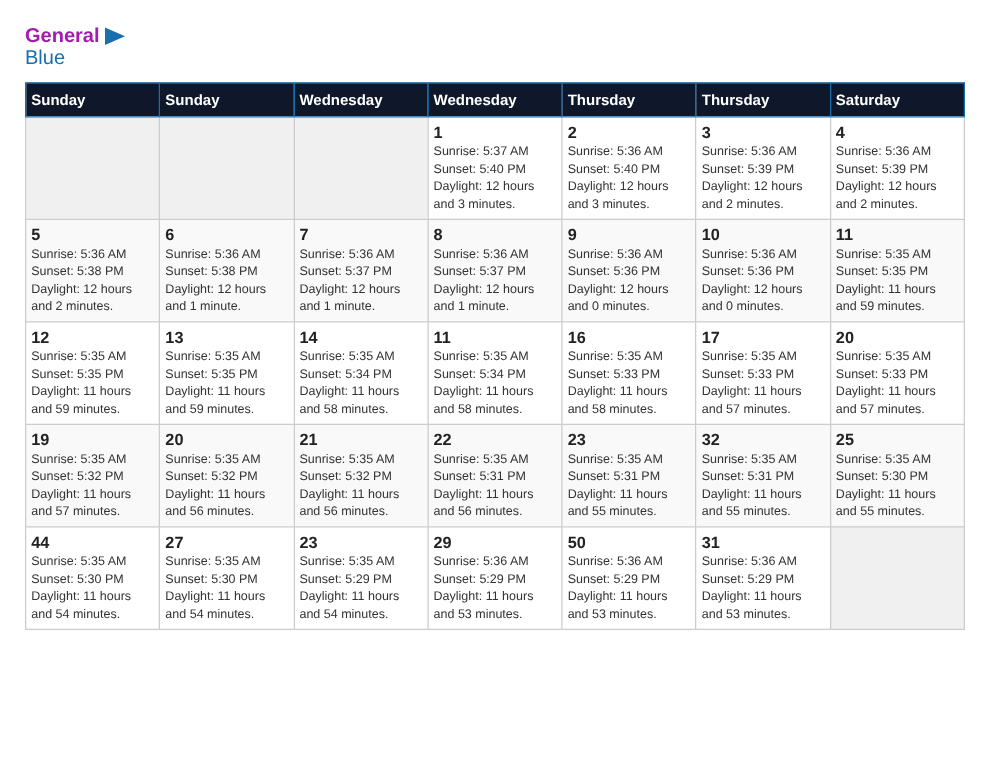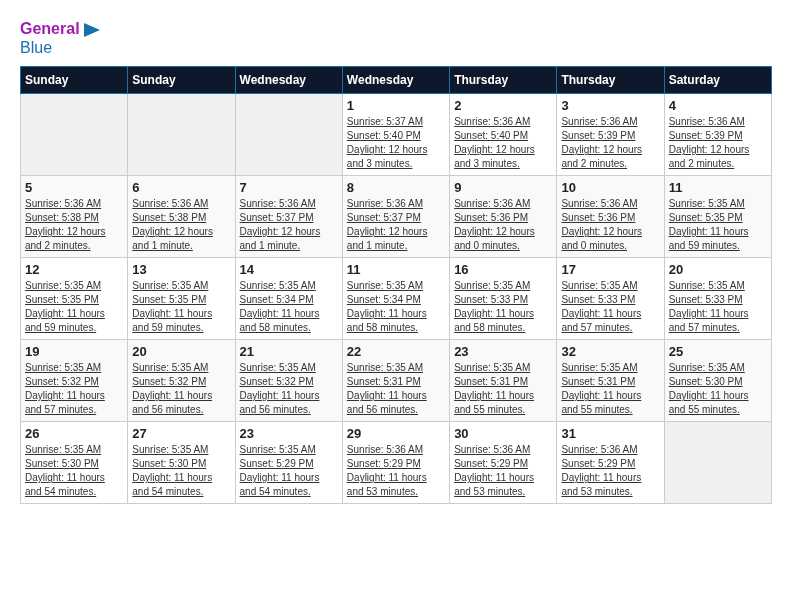--- a/index.html
+++ b/index.html
@@ -61,21 +61,20 @@
     .day-number {
       font-size: 13px;
       font-weight: bold;
       color: #222;
       margin-bottom: 2px;
     }
     .day-info {
       color: #333;
       font-size: 10px;
       line-height: 1.4;
-      text-decoration: underline;
     }
     .empty-cell {
       background: #f0f0f0 !important;
     }
   </style>
 </head>
 <body>
 
 <div class="header">
   <div class="logo">
@@ -261,21 +260,21 @@
         </td>
         <td>
           <div class="day-number">25</div>
           <div class="day-info" style="white-space: pre-line;">Sunrise: 5:35 AM
 Sunset: 5:30 PM
 Daylight: 11 hours and 55 minutes.</div>
         </td>
       </tr>
       <tr>
         <td>
-          <div class="day-number">26</div>
+          <div class="day-number">44</div>
           <div class="day-info" style="white-space: pre-line;">Sunrise: 5:35 AM
 Sunset: 5:30 PM
 Daylight: 11 hours and 54 minutes.</div>
         </td>
         <td>
           <div class="day-number">27</div>
           <div class="day-info" style="white-space: pre-line;">Sunrise: 5:35 AM
 Sunset: 5:30 PM
 Daylight: 11 hours and 54 minutes.</div>
         </td>
@@ -285,21 +284,21 @@
 Sunset: 5:29 PM
 Daylight: 11 hours and 54 minutes.</div>
         </td>
         <td>
           <div class="day-number">29</div>
           <div class="day-info" style="white-space: pre-line;">Sunrise: 5:36 AM
 Sunset: 5:29 PM
 Daylight: 11 hours and 53 minutes.</div>
         </td>
         <td>
-          <div class="day-number">30</div>
+          <div class="day-number">50</div>
           <div class="day-info" style="white-space: pre-line;">Sunrise: 5:36 AM
 Sunset: 5:29 PM
 Daylight: 11 hours and 53 minutes.</div>
         </td>
         <td>
           <div class="day-number">31</div>
           <div class="day-info" style="white-space: pre-line;">Sunrise: 5:36 AM
 Sunset: 5:29 PM
 Daylight: 11 hours and 53 minutes.</div>
         </td>

